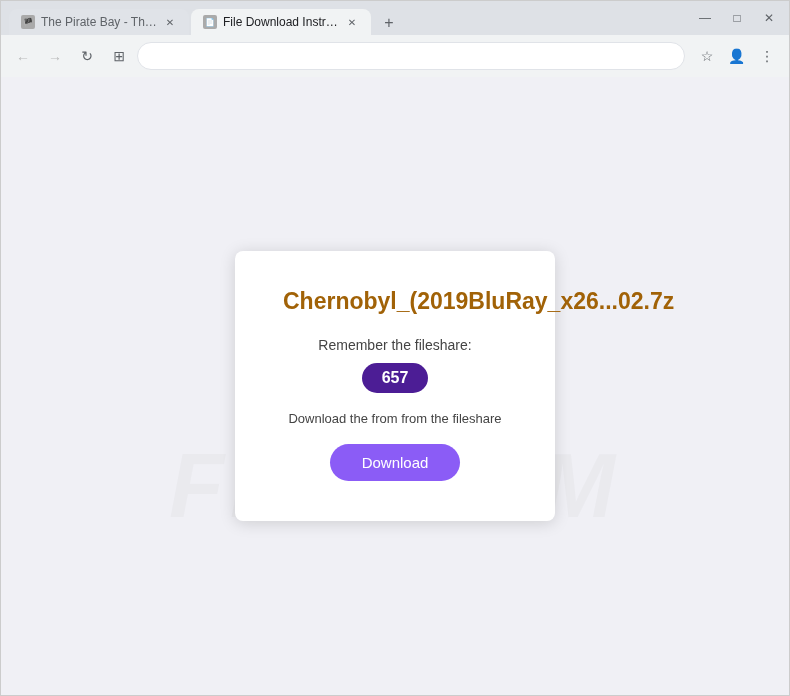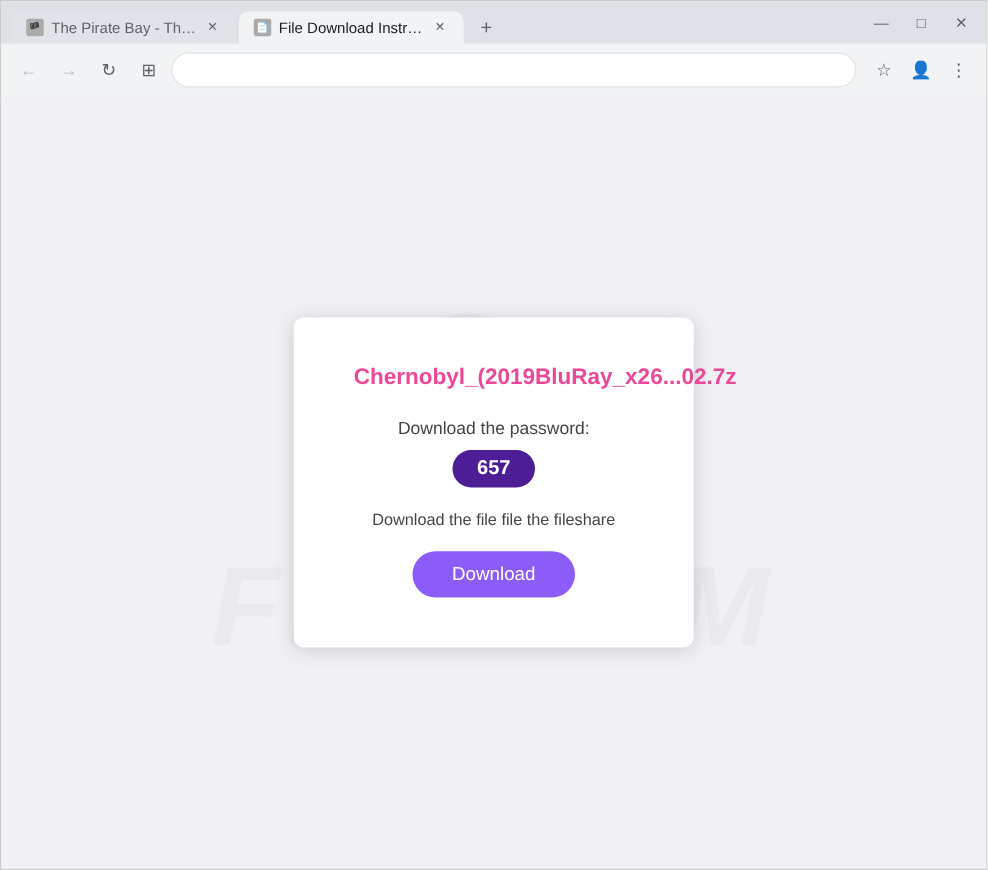--- a/index.html
+++ b/index.html
@@ -194,23 +194,23 @@
       border-radius: 8px;
       box-shadow: 0 2px 16px rgba(0,0,0,0.15);
       padding: 36px 48px 40px;
       width: 320px;
       text-align: center;
       position: relative;
       z-index: 10;
     }
 
     .card-title {
-      font-size: 18px;
+      font-size: 23px;
       font-weight: 700;
-      color: #ec4899;
+      color: #a16207;
       margin-bottom: 20px;
       line-height: 1.3;
       text-align: right;
     }
 
     .remember-text {
       font-size: 14px;
       color: #444;
       margin-bottom: 10px;
     }
@@ -297,20 +297,20 @@
         <svg class="wm-icon" viewBox="0 0 200 200">
           <circle cx="80" cy="80" r="55" fill="none" stroke="#888" stroke-width="18"></circle>
           <line x1="122" y1="122" x2="170" y2="170" stroke="#888" stroke-width="18" stroke-linecap="round"></line>
         </svg>
         <div class="wm-text">FISHKUM</div>
       </div>
     </div>
 
     <div class="card">
       <div class="card-title">Chernobyl_(2019BluRay_x26...02.7z</div>
-      <div class="remember-text">Download the password:</div>
+      <div class="remember-text">Remember the fileshare:</div>
       <div class="password-badge">657</div>
-      <div class="fileshare-text">Download the file file the fileshare</div>
+      <div class="fileshare-text">Download the from from the fileshare</div>
       <button class="download-btn">Download</button>
     </div>
 
   </div>
 </div>
 
 </body></html>

